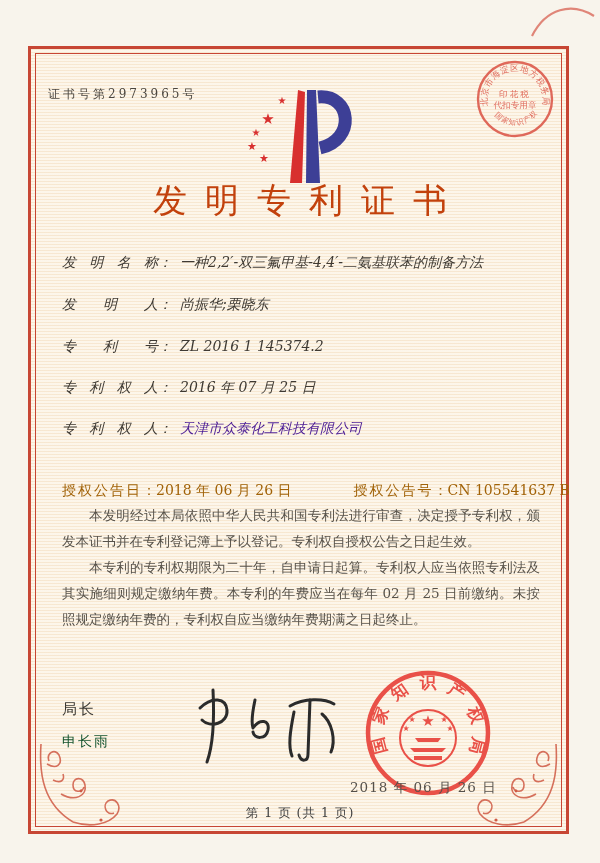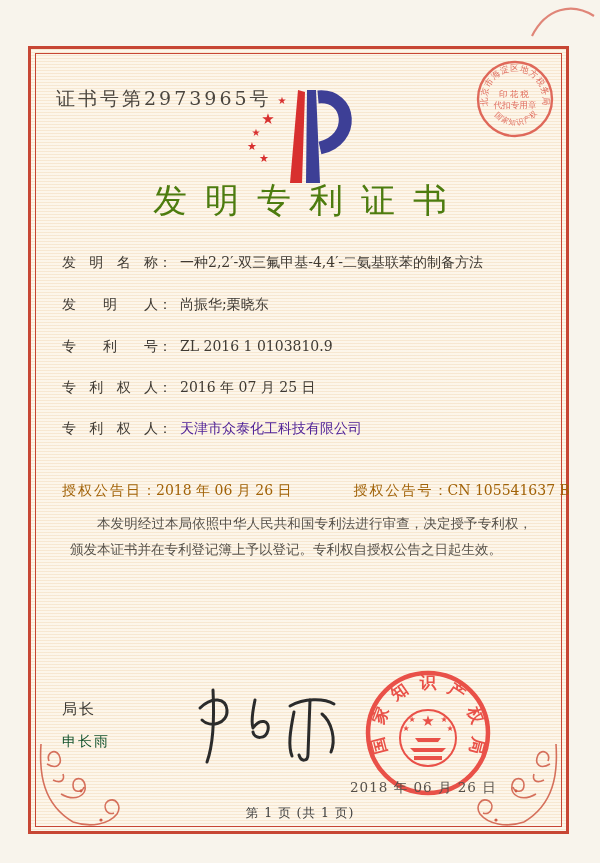--- a/index.html
+++ b/index.html
@@ -18,32 +18,32 @@
   }
   .frame-outer{
     position:absolute;left:28px;top:46px;right:31px;bottom:29px;
     border:3px solid #c74634;box-sizing:border-box;
   }
   .frame-inner{
     position:absolute;left:4px;top:4px;right:4px;bottom:4px;
     border:1px solid #c74634;
   }
   .cert-number{
-    position:absolute;left:56px;top:86px;
-    font-size:19px;color:#4a453e;letter-spacing:3px;
+    position:absolute;left:48px;top:86px;
+    font-size:12px;color:#4a453e;letter-spacing:3px;
   }
   .logo{position:absolute;left:240px;top:84px;}
   .title{
     position:absolute;left:0;top:178px;width:100%;
-    text-align:center;font-size:34px;font-weight:500;color:#4d7c0f;
+    text-align:center;font-size:34px;font-weight:500;color:#c2410c;
     letter-spacing:18px;text-indent:18px;
   }
   .field-row{
     position:absolute;left:62px;width:480px;
-    font-size:14px;color:#3f3a33;white-space:nowrap;
+    font-size:14px;color:#3f3a33;white-space:nowrap;font-style:italic;
   }
   .flabel{
     display:inline-block;width:96px;
     text-align:justify;text-align-last:justify;
     color:#3f3a33;vertical-align:bottom;
   }
   .fcolon{margin-right:8px;}
   .fvalue{color:#3f3a33;}
   .fvalue-alt{
     font-family:"DejaVu Sans","Liberation Sans",sans-serif;
@@ -53,21 +53,21 @@
     position:absolute;left:62px;top:482px;width:480px;
     font-size:14px;color:#a16207;white-space:nowrap;
   }
   .grant-label{letter-spacing:2px;}
   .grant-gap{display:inline-block;width:62px;}
   .body-text{
     position:absolute;left:62px;top:502px;width:478px;
     font-size:13.5px;line-height:26px;color:#57524a;
     text-align:justify;
   }
-  .body-text p{margin:8px;text-indent:2em;}
+  .body-text p{margin:0;text-indent:2em;}
   .signoff-title{
     position:absolute;left:62px;top:700px;
     font-family:Liberation Serif, serif;
     font-size:15px;color:#3a3731;letter-spacing:2px;
   }
   .signoff-name{
     position:absolute;left:62px;top:733px;
     font-family:"DejaVu Sans","Liberation Sans",sans-serif;
     font-size:14px;color:#14532d;letter-spacing:2px;
   }
@@ -133,35 +133,36 @@
 
 <div class="title">发明专利证书</div>
 
 <div class="field-row" style="top:254px">
   <span class="flabel">发明名称</span><span class="fcolon">：</span><span class="fvalue">一种2,2′-双三氟甲基-4,4′-二氨基联苯的制备方法</span>
 </div>
 <div class="field-row" style="top:296px">
   <span class="flabel">发明人</span><span class="fcolon">：</span><span class="fvalue">尚振华;栗晓东</span>
 </div>
 <div class="field-row" style="top:338px">
-  <span class="flabel">专利号</span><span class="fcolon">：</span><span class="fvalue">ZL 2016 1 0103810.9</span>
+  <span class="flabel">专利号</span><span class="fcolon">：</span><span class="fvalue">ZL 2016 1 145374.2</span>
 </div>
 <div class="field-row" style="top:379px">
   <span class="flabel">专利权人</span><span class="fcolon">：</span><span class="fvalue">2016 年 07 月 25 日</span>
 </div>
 <div class="field-row" style="top:420px">
   <span class="flabel">专利权人</span><span class="fcolon">：</span><span class="fvalue fvalue-alt">天津市众泰化工科技有限公司</span>
 </div>
 
 <div class="grant-row">
   <span class="grant-label">授权公告日</span><span>：</span><span>2018 年 06 月 26 日</span><span class="grant-gap"></span><span class="grant-label">授权公告号</span><span>：</span><span>CN 105541637 B</span>
 </div>
 
 <div class="body-text">
   <p>本发明经过本局依照中华人民共和国专利法进行审查，决定授予专利权，颁发本证书并在专利登记簿上予以登记。专利权自授权公告之日起生效。</p>
+  <p>本专利的专利权期限为二十年，自申请日起算。专利权人应当依照专利法及其实施细则规定缴纳年费。本专利的年费应当在每年 02 月 25 日前缴纳。未按照规定缴纳年费的，专利权自应当缴纳年费期满之日起终止。</p>
 </div>
 
 <div class="signoff-title">局长</div>
 <div class="signoff-name">申长雨</div>
 
 <svg class="signature" width="200" height="105" viewBox="0 0 200 105">
   <g stroke="#2b2b2b" stroke-width="3" fill="none" stroke-linecap="round" stroke-linejoin="round">
     <path d="M58,38 C70,26 84,28 85,40 C86,54 68,58 60,50"></path>
     <path d="M71,20 C72,40 73,70 65,92"></path>
     <path d="M113,30 C110,44 109,52 111,58 C118,48 128,50 126,60 C124,70 112,69 111,62"></path>

